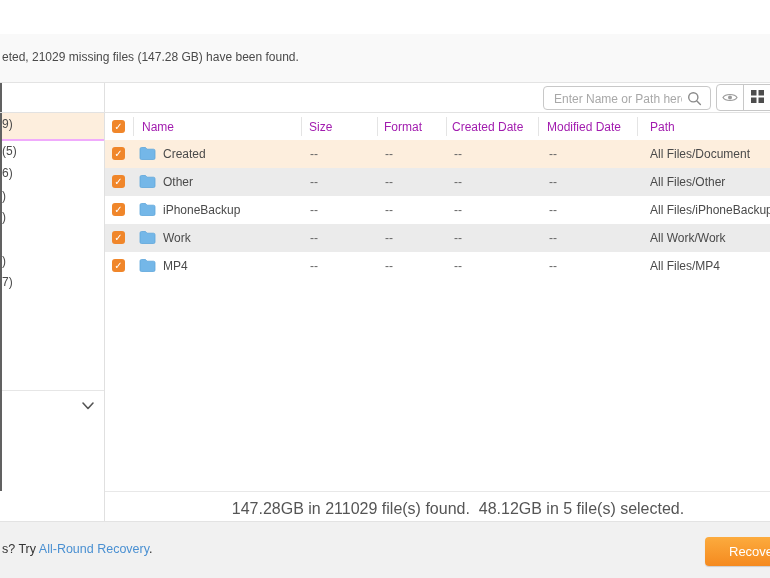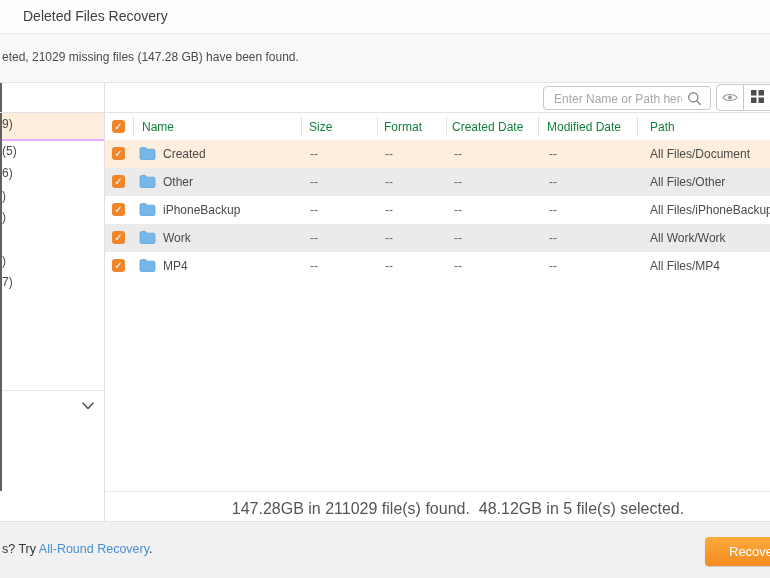--- a/index.html
+++ b/index.html
@@ -30,21 +30,21 @@
   .toolbar{position:absolute;left:105px;top:83px;width:665px;height:29px;background:#fff;}
   .search-box{position:absolute;left:438px;top:3px;width:168px;height:24px;border:1px solid #c8c8c8;border-radius:4px;background:#fff;box-sizing:border-box;}
   .search-box input{position:absolute;left:8px;top:1px;width:128px;height:20px;border:none;outline:none;font-size:12px;color:#555;font-family:inherit;background:transparent;}
   .search-box input::placeholder{color:#a8a8a8;}
   .search-icon{position:absolute;right:8px;top:4px;width:15px;height:15px;}
   .view-toggle{position:absolute;left:611px;top:1px;width:62px;height:27px;border:1px solid #c8c8c8;border-radius:4px;background:#fff;box-sizing:border-box;display:flex;}
   .vt-half{width:26px;height:100%;display:flex;align-items:center;justify-content:center;cursor:pointer;}
   .vt-sep{width:1px;height:100%;background:#c8c8c8;}
   
   .table-header{position:absolute;left:105px;top:113px;width:665px;height:27px;background:#fff;}
-  .col-label{position:absolute;top:7px;font-size:12px;color:#15803d;}
+  .col-label{position:absolute;top:7px;font-size:12px;color:#a21caf;}
   .col-sep{position:absolute;top:4px;width:1px;height:19px;background:#e4e4e4;}
   
   .rows{position:absolute;left:105px;top:140px;width:665px;}
   .file-row{position:relative;width:665px;height:28px;cursor:default;}
   .row-peach{background:#fdeedd;}
   .row-gray{background:#ebebeb;}
   .row-white{background:#ffffff;}
   .checkbox{position:absolute;left:7px;top:7px;width:13px;height:13px;background:#f0862a;border-radius:3px;display:flex;align-items:center;justify-content:center;cursor:pointer;}
   .checkbox .check{color:#fff;font-size:10px;line-height:10px;font-weight:bold;}
   .hdr-checkbox{top:7px;}
@@ -64,23 +64,20 @@
   .footer-link{color:#4a90d2;cursor:pointer;}
   .recover-btn{position:absolute;left:705px;top:15px;width:130px;height:29px;border:none;border-radius:4px;
     background:linear-gradient(#fcab3e,#f58a1f);color:#fff;font-size:13px;font-family:inherit;
     text-align:left;padding:0 0 0 24px;cursor:pointer;box-shadow:0 1px 1px rgba(0,0,0,0.15);}
 </style>
 </head>
 <body>
 
 <div class="screen">
 
-  <div class="titlebar">
-    <div class="title">Deleted Files Recovery</div>
-  </div>
 
   <div class="summary-strip">
     <div class="summary-text">eted, 21029 missing files (147.28 GB) have been found.</div>
   </div>
 
   <div class="panel-top-line"></div>
 
   <div class="sidebar">
     <div class="tree-tab">
       <div class="tab-label">Tree View</div>

